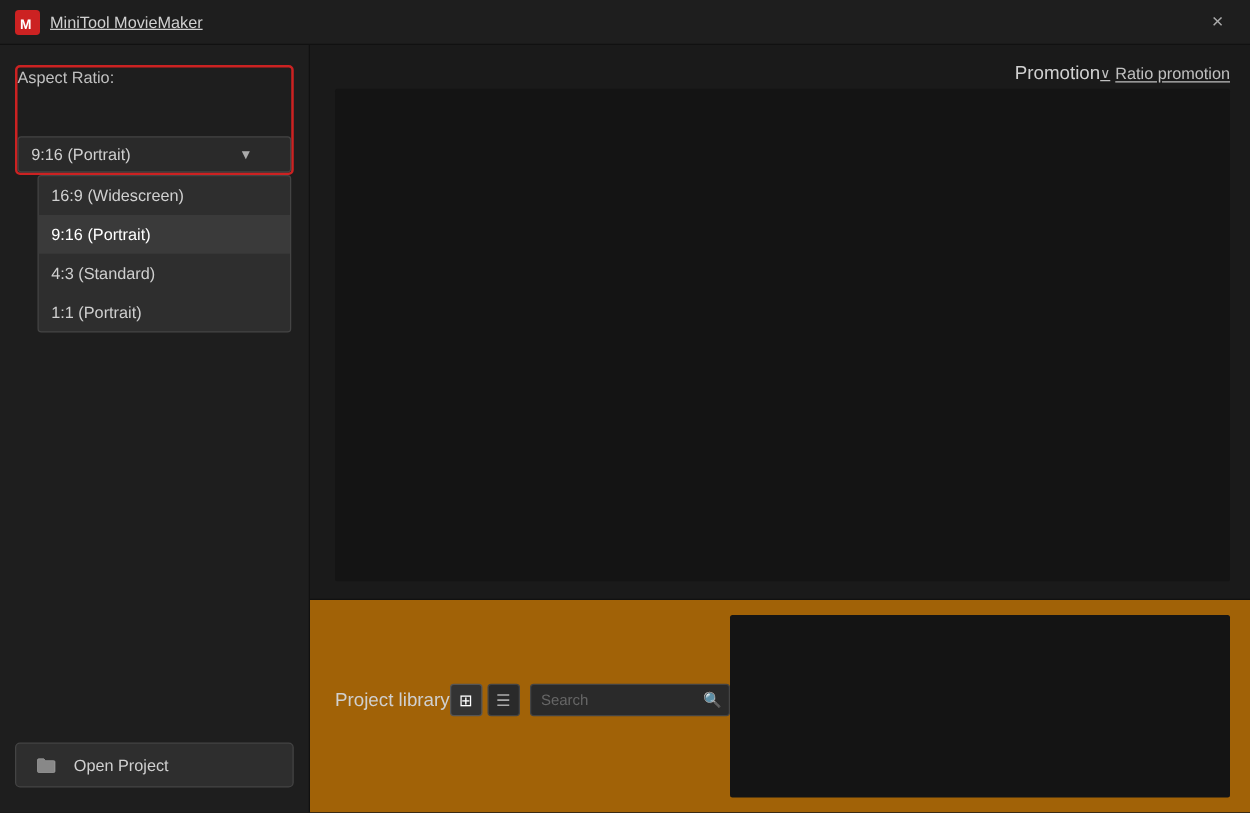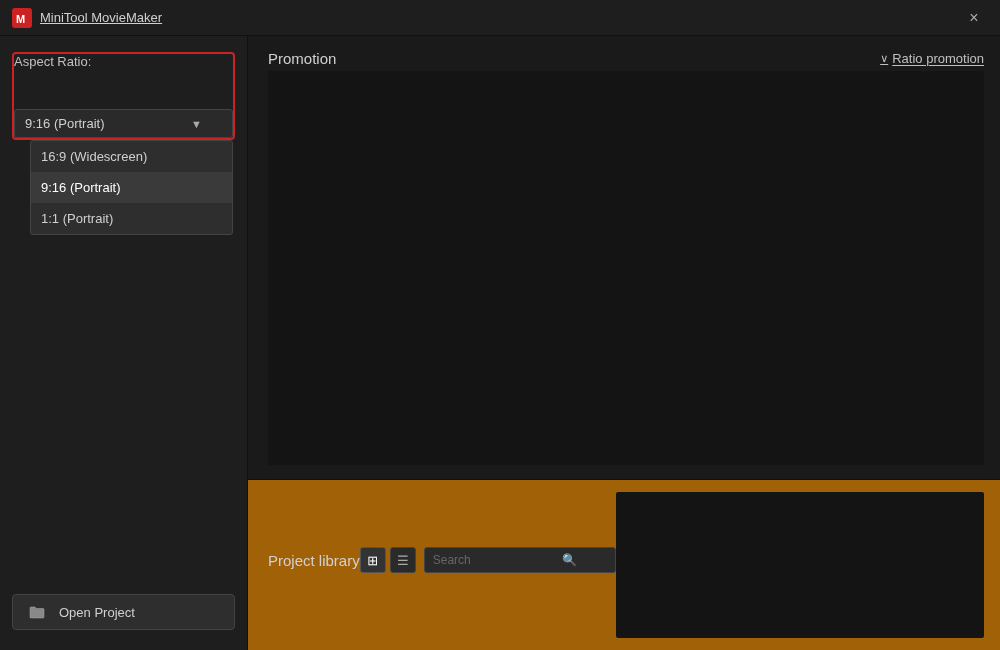--- a/index.html
+++ b/index.html
@@ -155,21 +155,21 @@
       flex: 1;
       background: #1a1a1a;
       border-bottom: 1px solid #111;
       padding: 14px 16px 14px 20px;
       display: flex;
       flex-direction: column;
     }
     #promotion-header {
       display: flex;
       align-items: center;
-      justify-content: space-between;
+      justify-content: flex-end;
       margin-bottom: 4px;
     }
     #promotion-title {
       font-size: 15px;
       color: #d0d0d0;
       font-weight: 500;
     }
     #hide-promotion-btn {
       display: flex;
       align-items: center;
@@ -232,21 +232,21 @@
     .view-btn.active { background: #333; color: #fff; border-color: #555; }
 
     #search-box {
       display: flex;
       align-items: center;
       background: #2a2a2a;
       border: 1px solid #444;
       border-radius: 3px;
       padding: 0 8px;
       height: 26px;
-      width: 192px;
+      width: 160px;
     }
     #search-input {
       background: transparent;
       border: none;
       outline: none;
       color: #d0d0d0;
       font-size: 12px;
       width: 130px;
     }
     #search-input::placeholder { color: #666; }
@@ -282,20 +282,21 @@
     <div id="aspect-ratio-box">
       <div id="aspect-ratio-label">Aspect Ratio:</div>
       <div id="aspect-dropdown-wrapper">
         <div id="aspect-select-display">
           <span>9:16 (Portrait)</span>
           <span id="aspect-chevron">▼</span>
         </div>
         <div id="aspect-dropdown-menu">
           <div class="dropdown-option">16:9 (Widescreen)</div>
           <div class="dropdown-option selected">9:16 (Portrait)</div>
+          <div class="dropdown-option">4:3 (Standard)</div>
           <div class="dropdown-option">1:1 (Portrait)</div>
         </div>
       </div>
     </div>
 
     <button id="open-project-btn">
       <svg id="folder-icon-svg" viewBox="0 0 16 16" fill="none">
         <path d="M1 4a1 1 0 011-1h4l1.5 1.5H14a1 1 0 011 1V13a1 1 0 01-1 1H2a1 1 0 01-1-1V4z" fill="#888" stroke="#aaa" stroke-width="0.5"></path>
       </svg>
       <span>Open Project</span>

